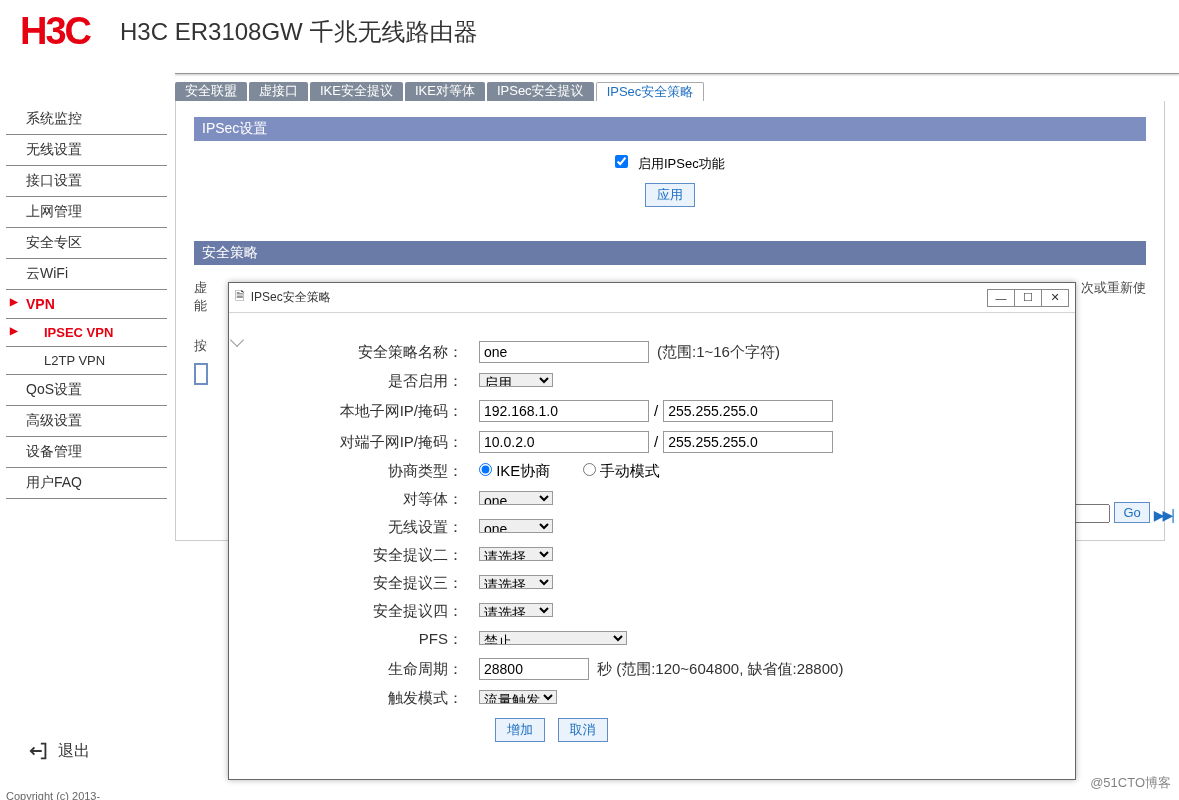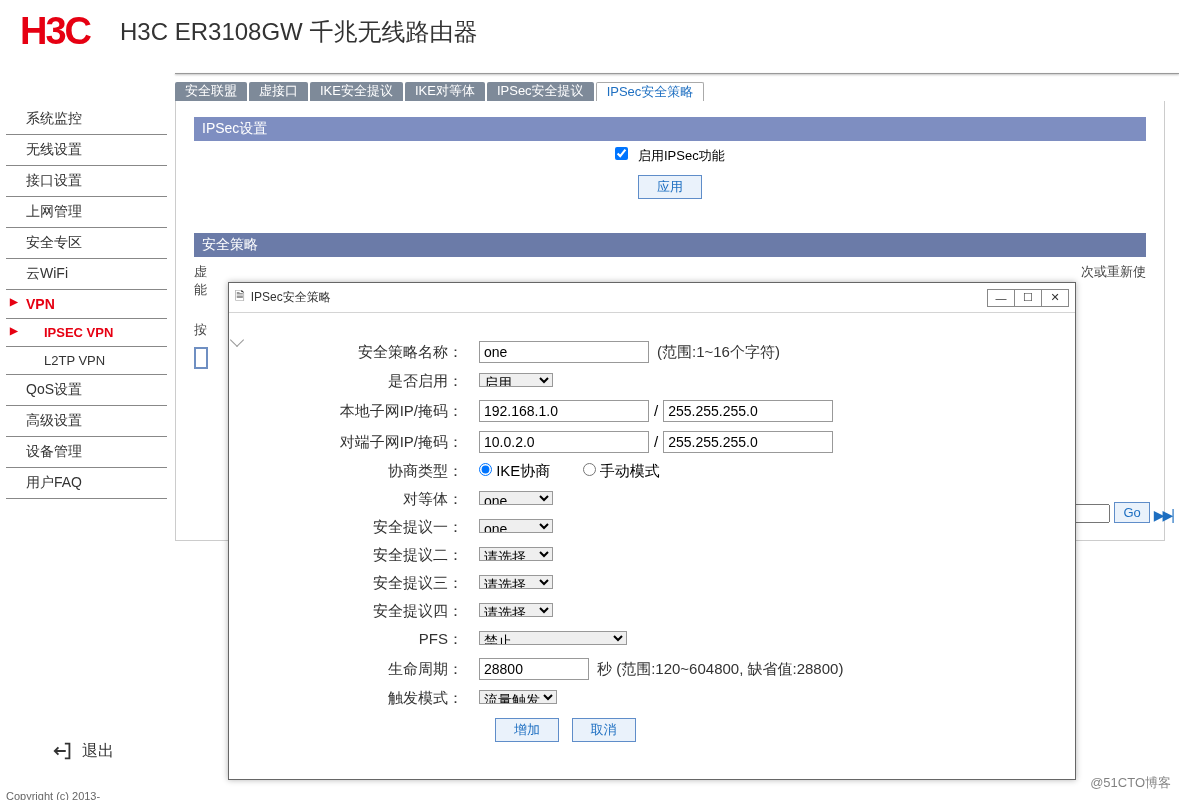--- a/index.html
+++ b/index.html
@@ -7,32 +7,32 @@
 .header { display: flex; align-items: center; padding: 10px 20px 20px; }
 .logo { color: #e60012; font-size: 38px; font-weight: bold; letter-spacing: -2px; margin-right: 30px; }
 .page-title { font-size: 24px; color: #333; font-weight: normal; }
 hr.sep { border: none; border-top: 1px solid #999; margin: 0 0 0 175px; box-shadow: 0 1px 2px #aaa; }
 .layout { display: flex; }
 .sidebar { width: 175px; padding: 30px 8px 0 6px; }
 .side-item { display: block; padding: 6px 4px 6px 20px; border-bottom: 1px solid #888; color: #333; font-size: 14px; text-decoration: none; position: relative; }
 .side-item.active::before { content: "▶"; position: absolute; left: 4px; color: #e60012; font-size: 10px; }
 .side-item.active, .side-item.sub.active { color: #e60012; font-weight: bold; }
 .side-sub { padding-left: 38px; font-size: 13px; }
-.logout { position: absolute; left: 52px; top: 740px; display: flex; align-items: center; gap: 8px; color: #333; font-size: 16px; }
+.logout { position: absolute; left: 28px; top: 740px; display: flex; align-items: center; gap: 8px; color: #333; font-size: 16px; }
 .copyright { position: absolute; left: 6px; top: 790px; font-size: 11px; color: #666; }
 .main { flex: 1; position: relative; padding-top: 8px; }
 .tabs { display: flex; margin-left: 0; }
 .tab { background: #7e8a99; color: #fff; padding: 0 10px; margin-right: 2px; font-size: 13px; border-top-left-radius: 2px; border-top-right-radius: 2px; cursor: pointer; }
 .tab.active { background: #fff; color: #1e6fc1; border: 1px solid #aaa; border-bottom: none; }
 .panel { border: 1px solid #ccc; margin-right: 14px; padding: 16px 18px 40px; border-top: none; min-height: 440px; }
-.section-bar { background: #7e8ec1; color: #fff; padding: 3px 8px; font-size: 14px; margin-bottom: 6px; }
+.section-bar { background: #7e8ec1; color: #fff; padding: 3px 8px; font-size: 14px; margin-bottom: 14px; }
 .section-bar.steel { background: #6b7ba8; }
 .enable-row { text-align: center; margin: 6px 0 10px; }
 .enable-row label { margin-left: 6px; }
-.apply-btn { display: inline-block; border: 1px solid #5f8dc9; background: #eaf2fb; color: #1e6fc1; padding: 2px 18px; font-size: 13px; cursor: pointer; }
+.apply-btn { display: inline-block; border: 1px solid #5f8dc9; background: #eaf2fb; color: #1e6fc1; padding: 2px 11px; font-size: 13px; cursor: pointer; }
 .hint { color: #444; font-size: 13px; }
 .go { position: absolute; right: 6px; top: 428px; display: flex; align-items: flex-end; gap: 4px; }
 .go input { width: 36px; }
 .go .arrows { color: #1e6fc1; font-size: 14px; letter-spacing: -2px; }
 .apply-btn.go-btn { padding: 2px 8px; }
 
 .dialog { position: absolute; left: 228px; top: 282px; width: 848px; height: 498px; background: #fff; border: 1px solid #666; box-shadow: 0 0 6px rgba(0,0,0,.3); display: flex; flex-direction: column; }
 .dialog-title { display: flex; align-items: center; padding: 4px 6px; border-bottom: 1px solid #d4d4d4; font-size: 12px; color: #333; }
 .dialog-title .doc { margin-right: 6px; font-size: 12px; }
 .dialog-controls { margin-left: auto; display: flex; gap: 0; }
@@ -162,21 +162,21 @@
       <div class="form-ctrl radio-group">
         <label><input type="radio" checked="" style=""> <span>IKE协商</span></label>
         <label><input type="radio" style=""> <span>手动模式</span></label>
       </div>
     </div>
     <div class="form-row">
       <div class="form-label">对等体：</div>
       <div class="form-ctrl"><select class="w70"><option>one</option></select></div>
     </div>
     <div class="form-row">
-      <div class="form-label">安全提议一：</div>
+      <div class="form-label">无线设置：</div>
       <div class="form-ctrl"><select class="w70"><option>one</option></select></div>
     </div>
     <div class="form-row">
       <div class="form-label">安全提议二：</div>
       <div class="form-ctrl"><select class="w70"><option>请选择</option></select></div>
     </div>
     <div class="form-row">
       <div class="form-label">安全提议三：</div>
       <div class="form-ctrl"><select class="w70"><option>请选择</option></select></div>
     </div>

